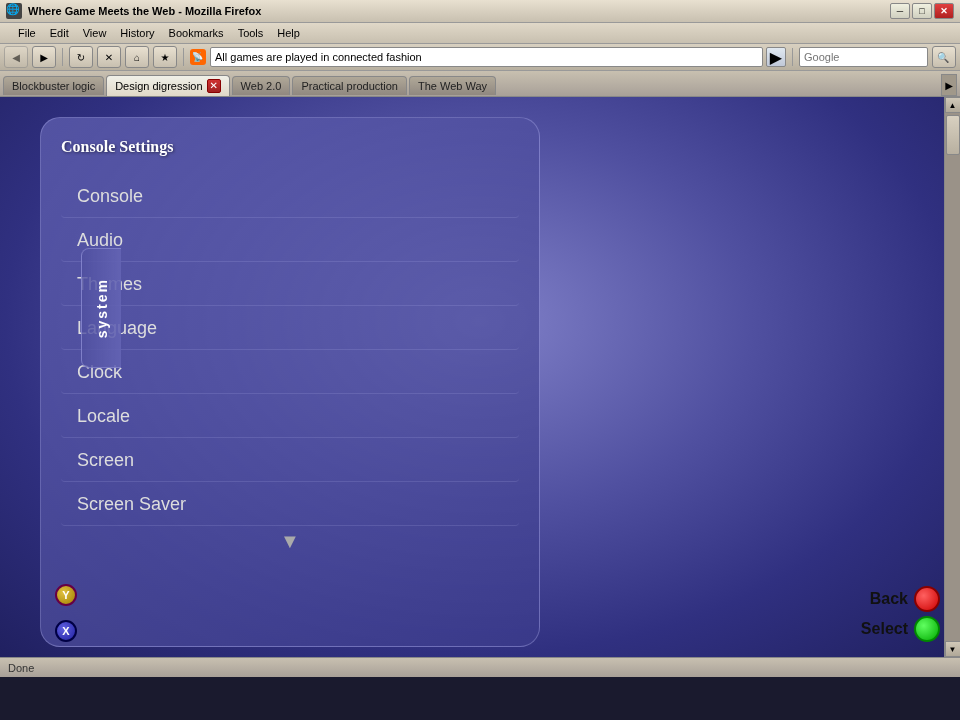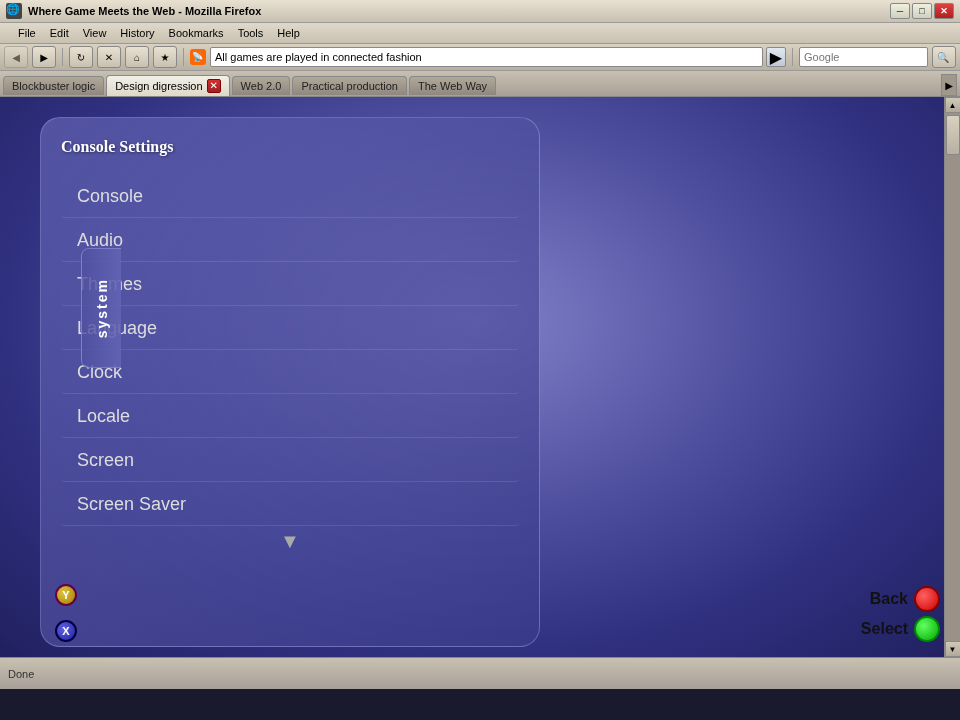--- a/index.html
+++ b/index.html
@@ -249,21 +249,21 @@
       position: absolute;
       bottom: 15px;
       left: 55px;
       display: flex;
       flex-direction: column;
       gap: 4px;
     }
 
     
     .status-bar {
-      height: 32px;
+      height: 20px;
       background: linear-gradient(to bottom, #c8c0b0, #a8a098);
       display: flex;
       align-items: center;
       padding: 0 8px;
       font-size: 11px;
       color: #333;
       border-top: 1px solid #888;
     }
     .status-text { flex: 1; }
 

